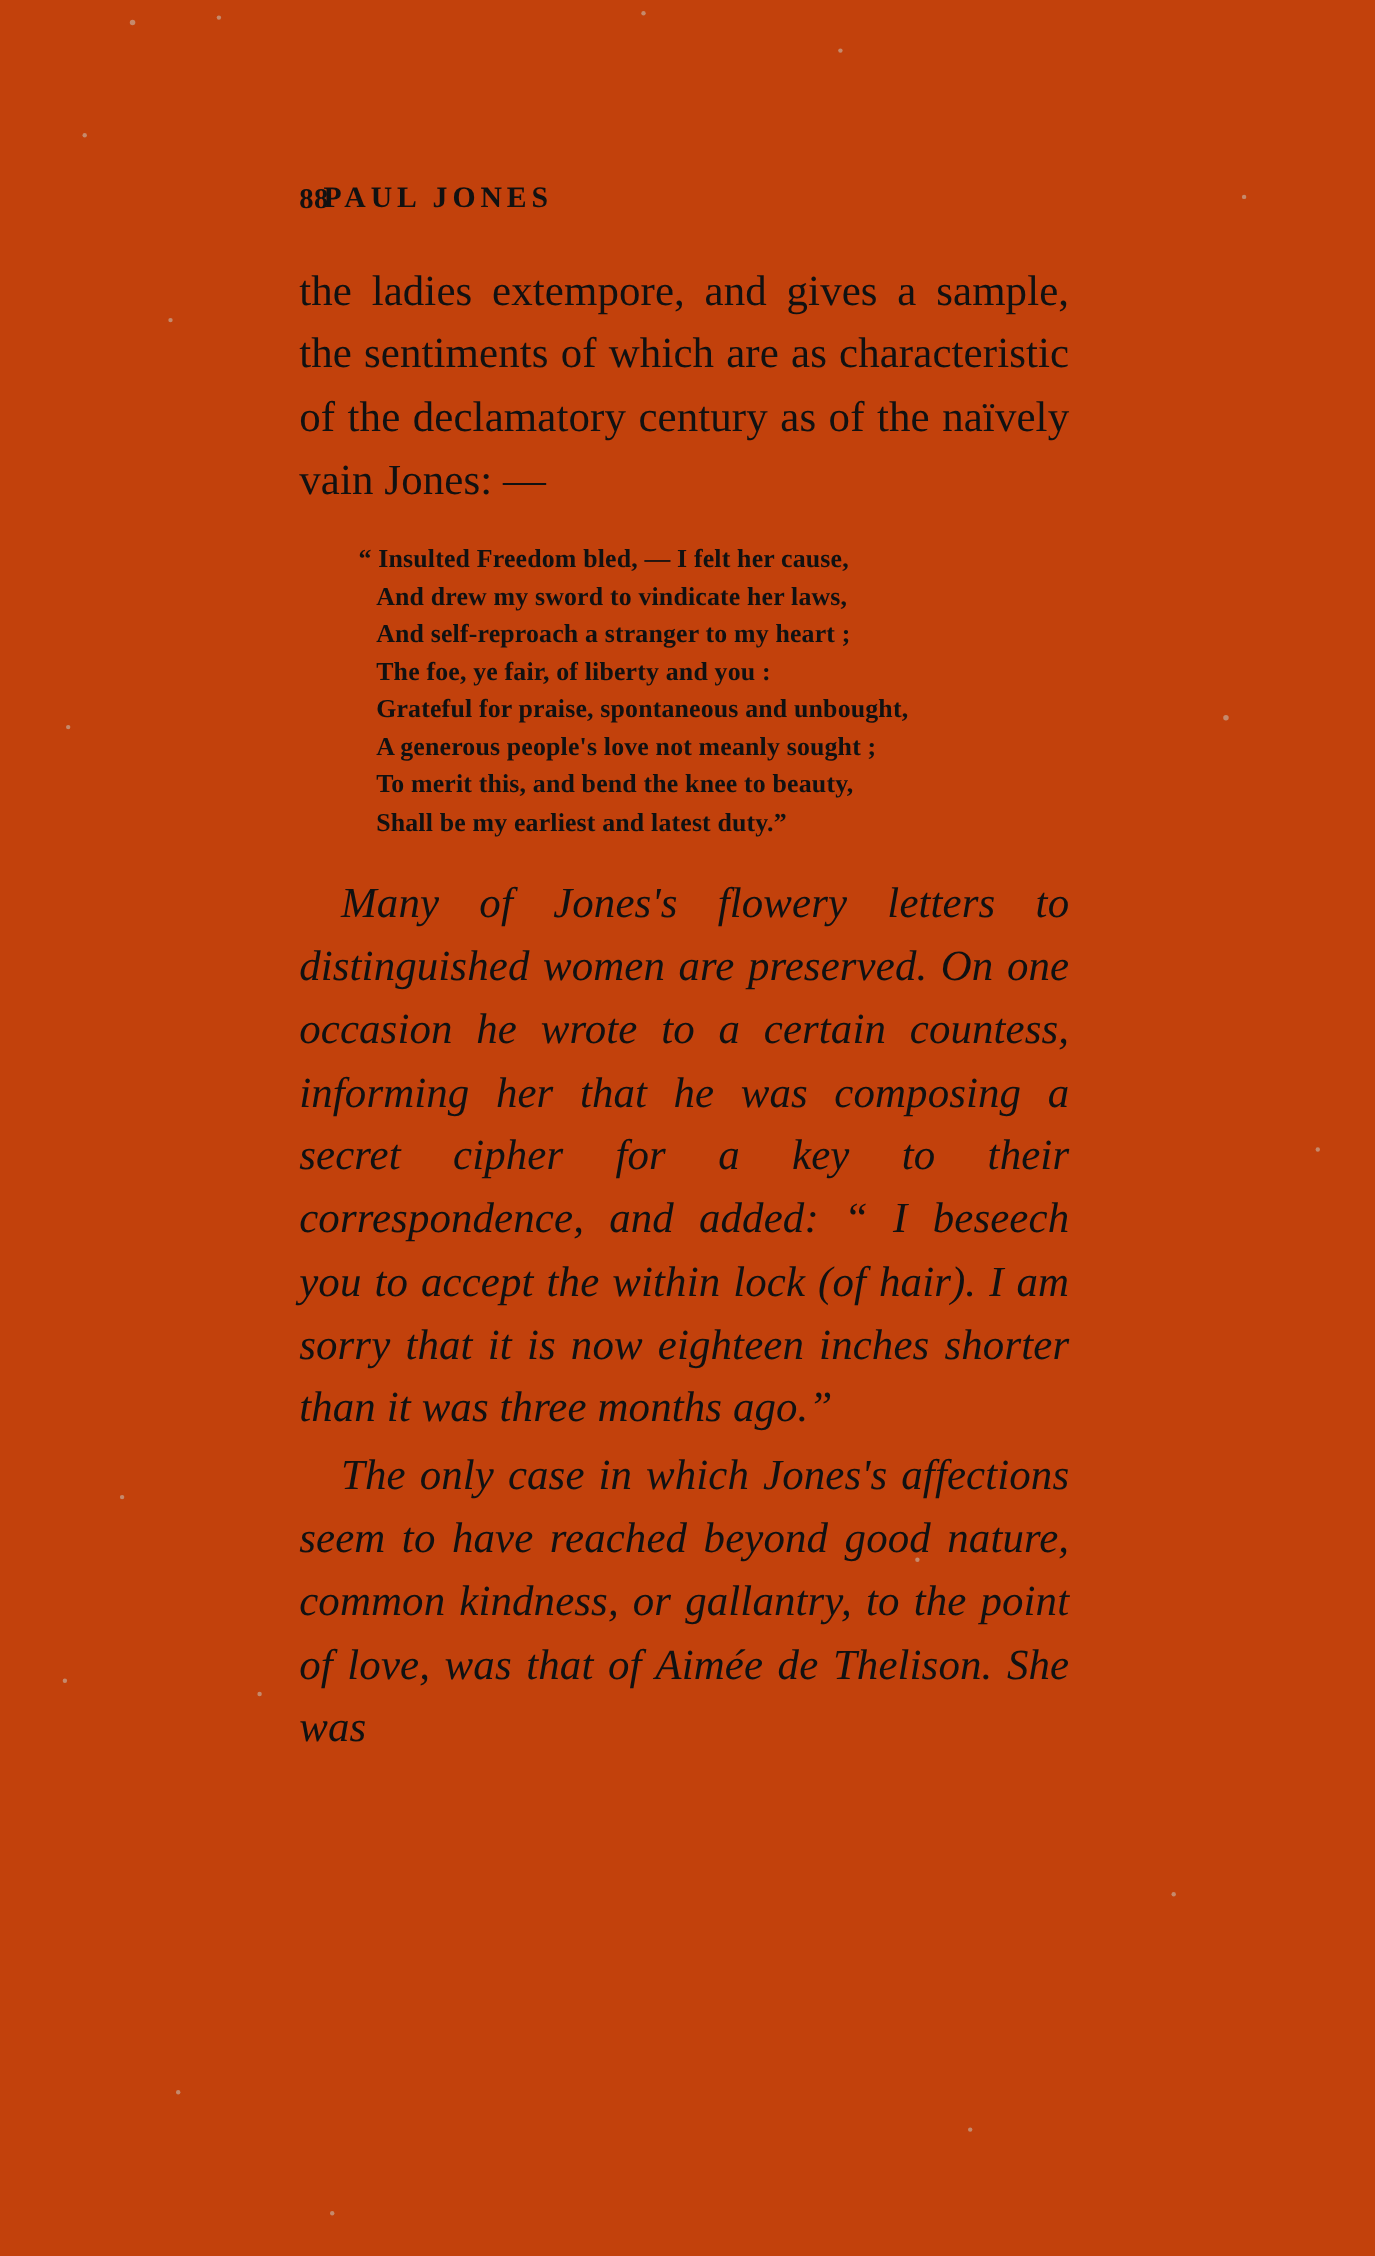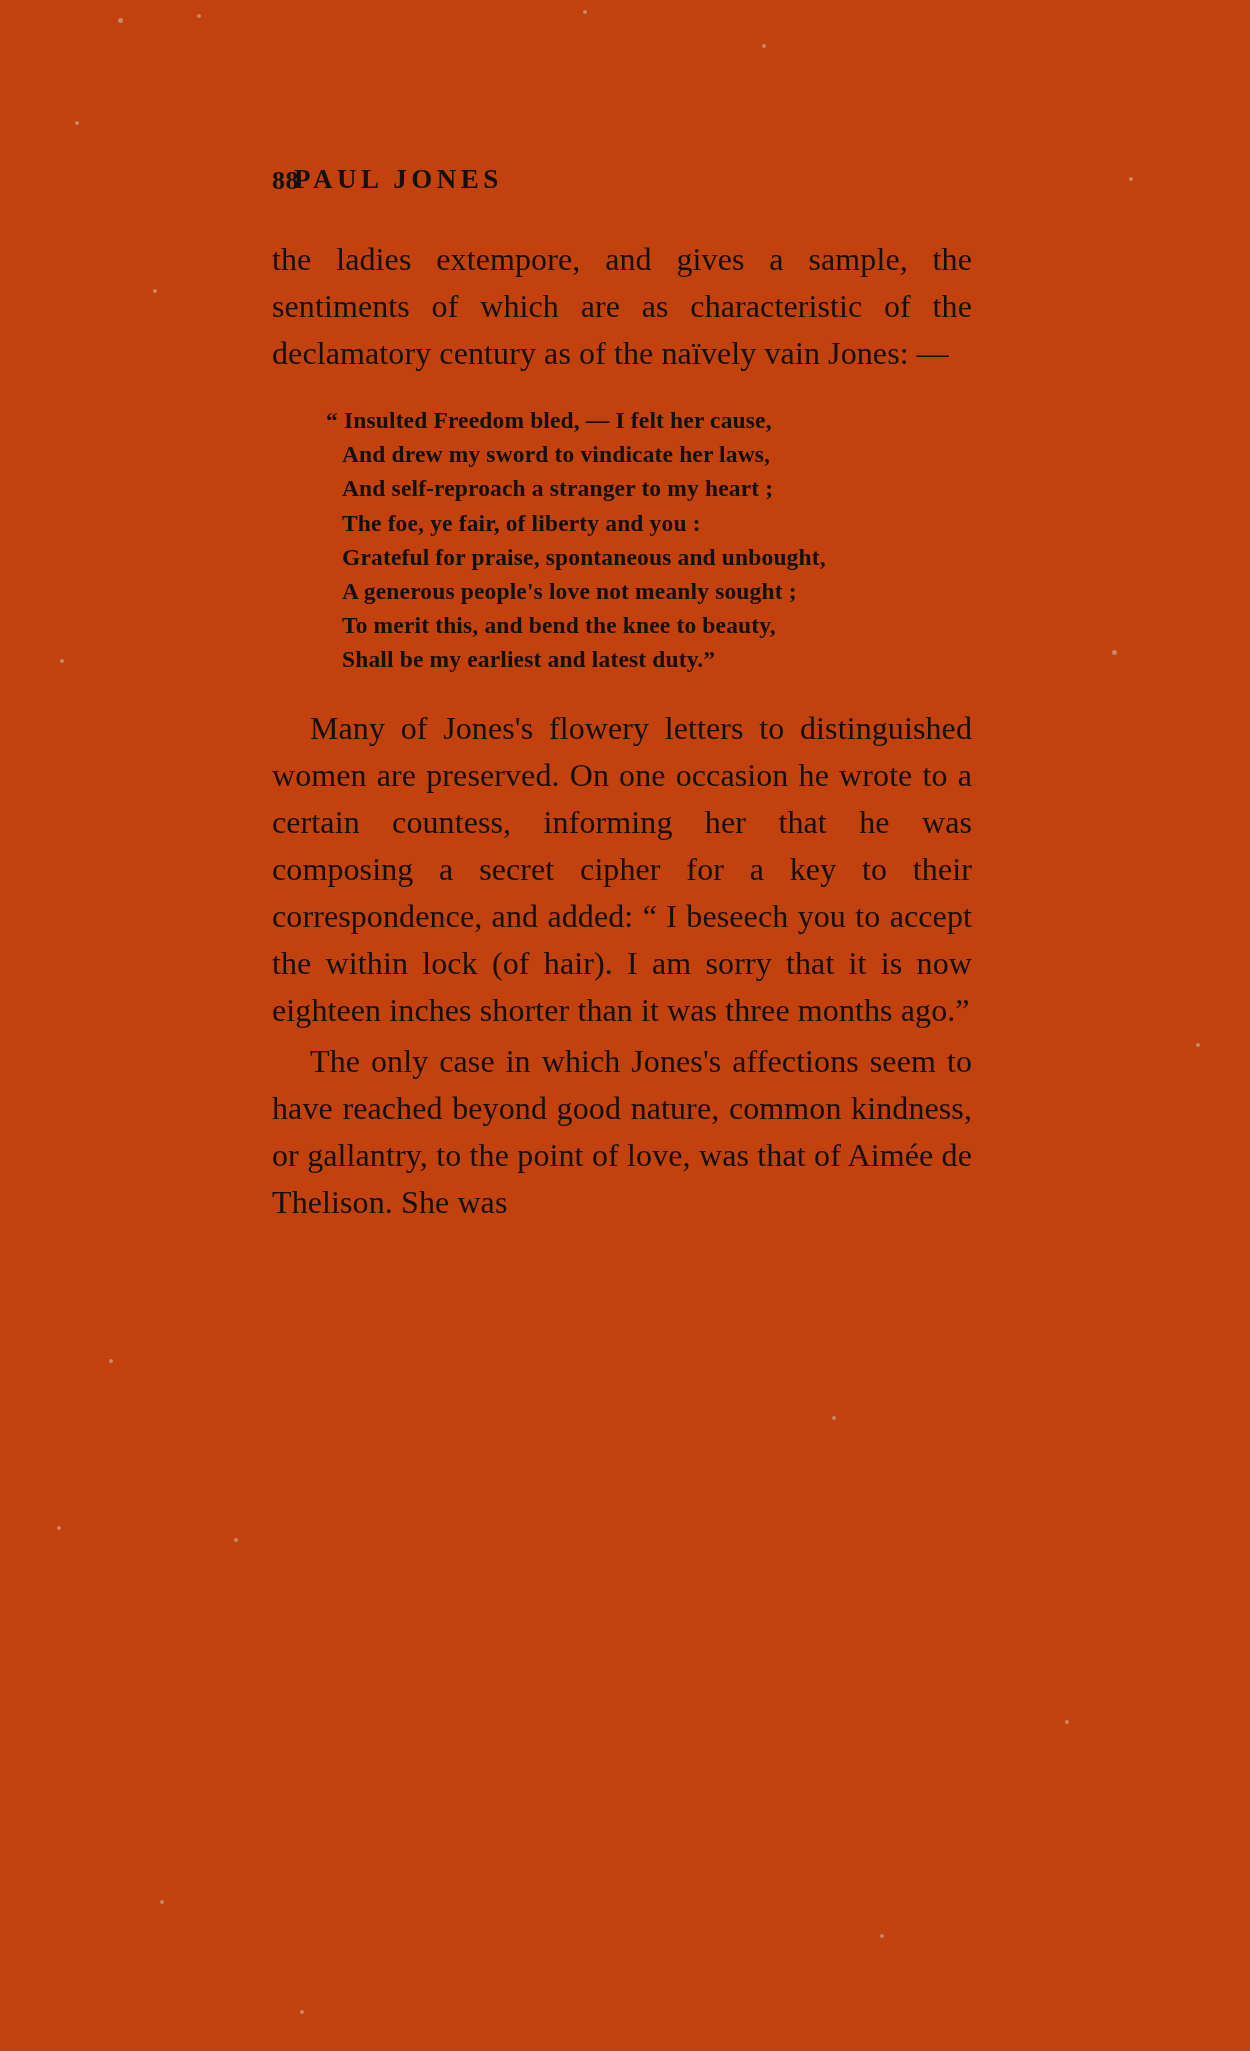--- a/index.html
+++ b/index.html
@@ -54,32 +54,33 @@
     left: 0;
     right: 0;
     top: 4px;
     text-align: left;
     font-weight: bold;
     font-size: 27px;
     letter-spacing: 4.5px;
     padding-left: 22px;
   }
   .body-par {
-    font-size: 32px;
+    font-size: 39px;
     line-height: 1.47;
     text-align: justify;
     text-justify: inter-word;
     margin: 0 0 0 0;
     letter-spacing: 0.1px;
   }
   .body-par.first {
     text-indent: 0;
   }
   .body-par.indent {
     text-indent: 38px;
+    font-style: italic;
   }
   .verse {
     margin: 26px 0 28px 70px;
     font-size: 23.5px;
     line-height: 1.455;
     font-weight: bold;
     letter-spacing: 0.15px;
   }
   .verse .vline {
     white-space: pre;

